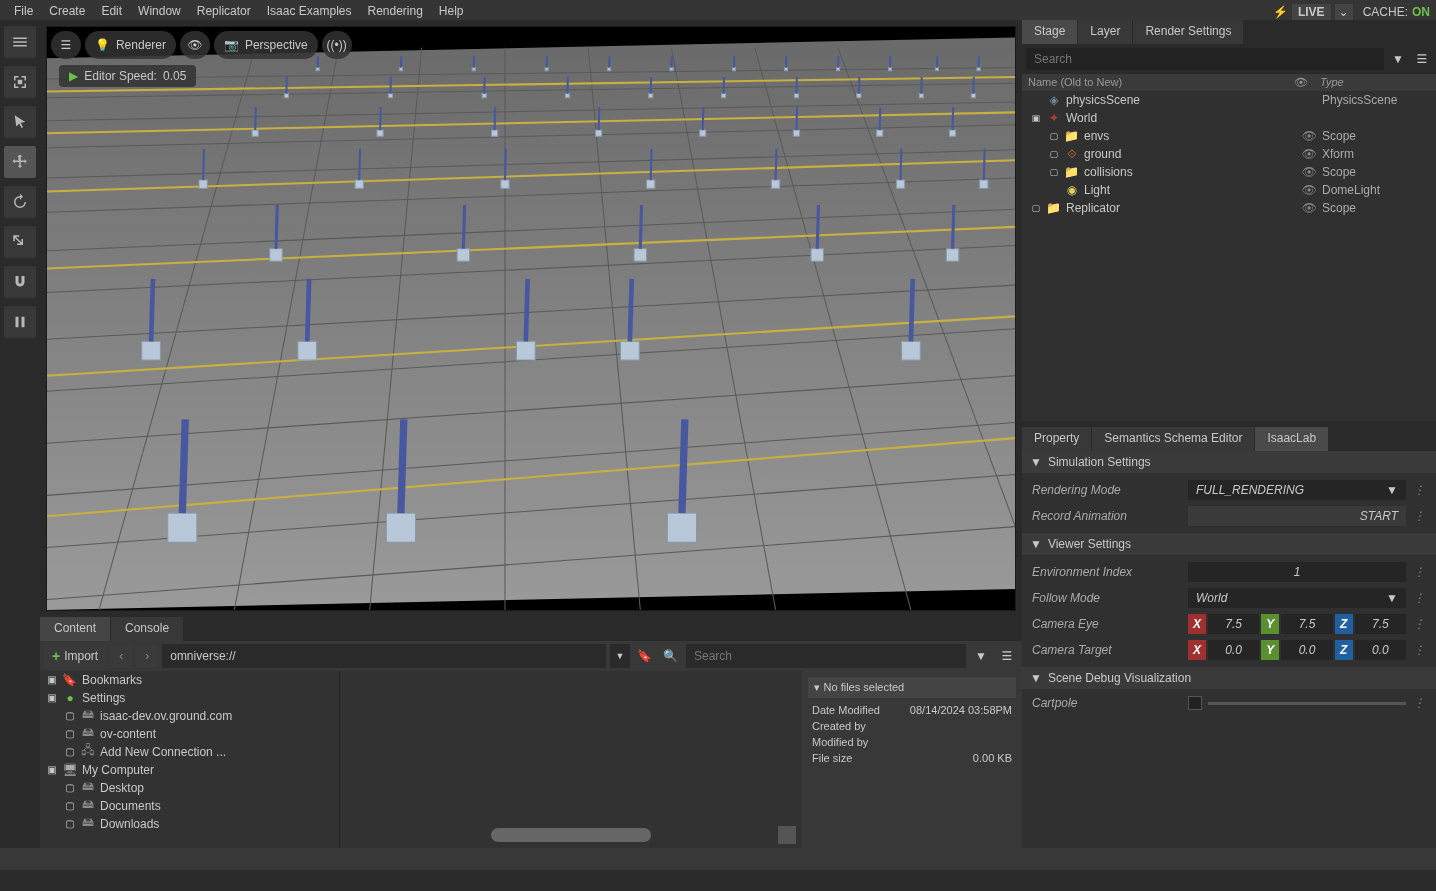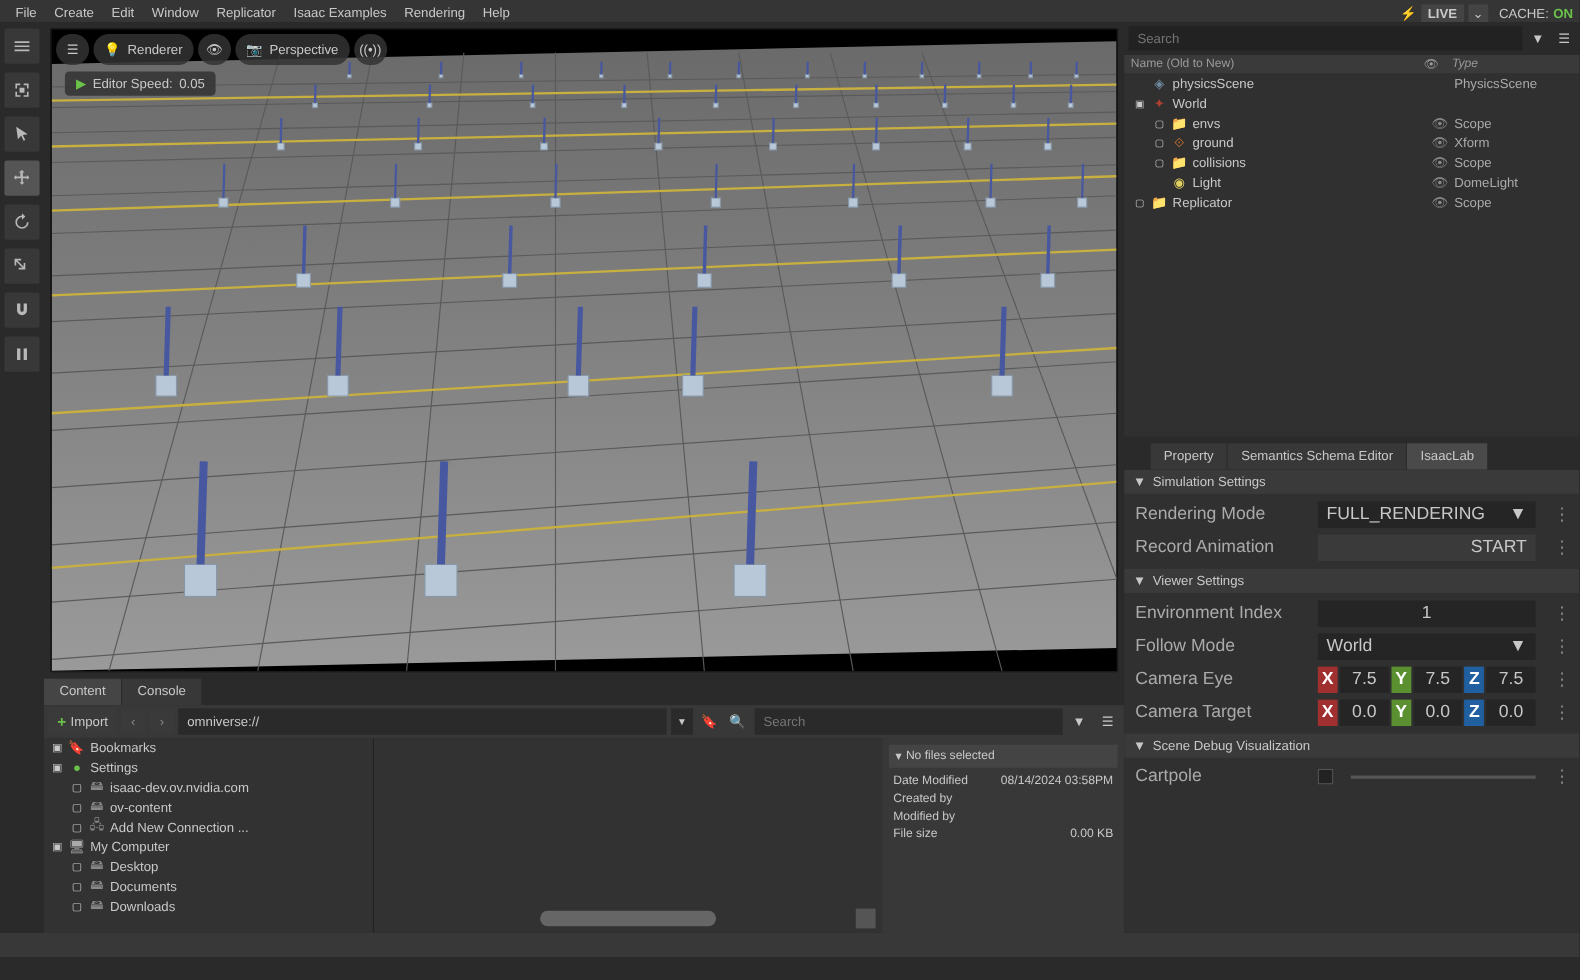--- a/index.html
+++ b/index.html
@@ -66,25 +66,25 @@
 .sh-vis { width: 26px; }
 .sh-type { width: 110px; font-style: italic; }
 .stage-tree { flex: 0 0 330px; overflow-y: auto; background: #303030; }
 .stage-row { display: flex; align-items: center; padding: 2px 4px; font-size: 12px; }
 .sr-name { flex: 1; display: flex; align-items: center; gap: 4px; }
 .sr-toggle { width: 12px; font-size: 9px; text-align: center; }
 .sr-icon { width: 16px; height: 14px; display: flex; align-items: center; justify-content: center; }
 .sr-vis { width: 26px; text-align: center; color: #888; }
 .sr-type { width: 110px; color: #aaa; }
 
-.lower-tabs { display: flex; height: 24px; margin-top: 6px; margin-left: 24px; }
+.lower-tabs { display: flex; height: 24px; margin-top: 6px; }
 .prop-body { flex: 1; overflow-y: auto; background: #303030; }
 .section-header { background: #3a3a3a; padding: 4px 8px; display: flex; align-items: center; gap: 6px; font-size: 12px; }
 .section-body { padding: 4px 0; }
-.prop-row { display: flex; align-items: center; padding: 3px 10px; gap: 16px; font-size: 16px; }
+.prop-row { display: flex; align-items: center; padding: 3px 10px; gap: 6px; font-size: 12px; font-style: italic; }
 .prop-label { width: 150px; color: #aaa; }
 .prop-select { flex: 1; background: #252525; padding: 3px 8px; display: flex; justify-content: space-between; align-items: center; cursor: pointer; }
 .prop-btn { flex: 1; background: #3a3a3a; padding: 3px 8px; text-align: right; cursor: pointer; }
 .prop-num { flex: 1; background: #252525; padding: 3px 0; text-align: center; }
 .prop-dots { width: 14px; text-align: center; color: #888; }
 .xyz-group { flex: 1; display: flex; gap: 2px; }
 .xyz-label { width: 18px; display: flex; align-items: center; justify-content: center; font-weight: bold; color: #fff; }
 .xyz-x { background: #a03030; } .xyz-y { background: #5a9030; } .xyz-z { background: #2060a0; }
 .xyz-val { flex: 1; background: #252525; padding: 3px 0; text-align: center; }
 .checkbox { width: 14px; height: 14px; background: #222; border: 1px solid #555; }
@@ -363,21 +363,21 @@
               <span>Bookmarks</span>
             </div>
             <div class="tree-row" style="padding-left: 6px;">
               <span class="tree-toggle">▣</span>
               <span class="tree-icon" style="color:#6bc24a">●</span>
               <span>Settings</span>
             </div>
             <div class="tree-row" style="padding-left: 24px;">
               <span class="tree-toggle">▢</span>
               <span class="tree-icon" style="color:#888">🖴</span>
-              <span>isaac-dev.ov.nvidia.com</span>
+              <span>isaac-dev.ov.ground.com</span>
             </div>
             <div class="tree-row" style="padding-left: 24px;">
               <span class="tree-toggle">▢</span>
               <span class="tree-icon" style="color:#888">🖴</span>
               <span>ov-content</span>
             </div>
             <div class="tree-row" style="padding-left: 24px;">
               <span class="tree-toggle">▢</span>
               <span class="tree-icon" style="color:#888">🖧</span>
               <span>Add New Connection ...</span>
@@ -427,20 +427,25 @@
           <div class="details-row">
               <span>File size</span>
               <span>0.00 KB</span>
             </div>
         </div>
       </div>
     </div>
   </div>
 
   <div class="right-panel">
+    <div class="stage-tabs" id="stage-tabs">
+        <div class="stage-tab active">Stage</div>
+        <div class="stage-tab">Layer</div>
+        <div class="stage-tab">Render Settings</div>
+      </div>
     <div class="stage-search">
       <input placeholder="Search" style="">
       <div class="sbtn">▼</div>
       <div class="sbtn">☰</div>
     </div>
     <div class="stage-header">
       <div class="sh-name">Name (Old to New)</div>
       <div class="sh-vis">👁</div>
       <div class="sh-type">Type</div>
     </div>

